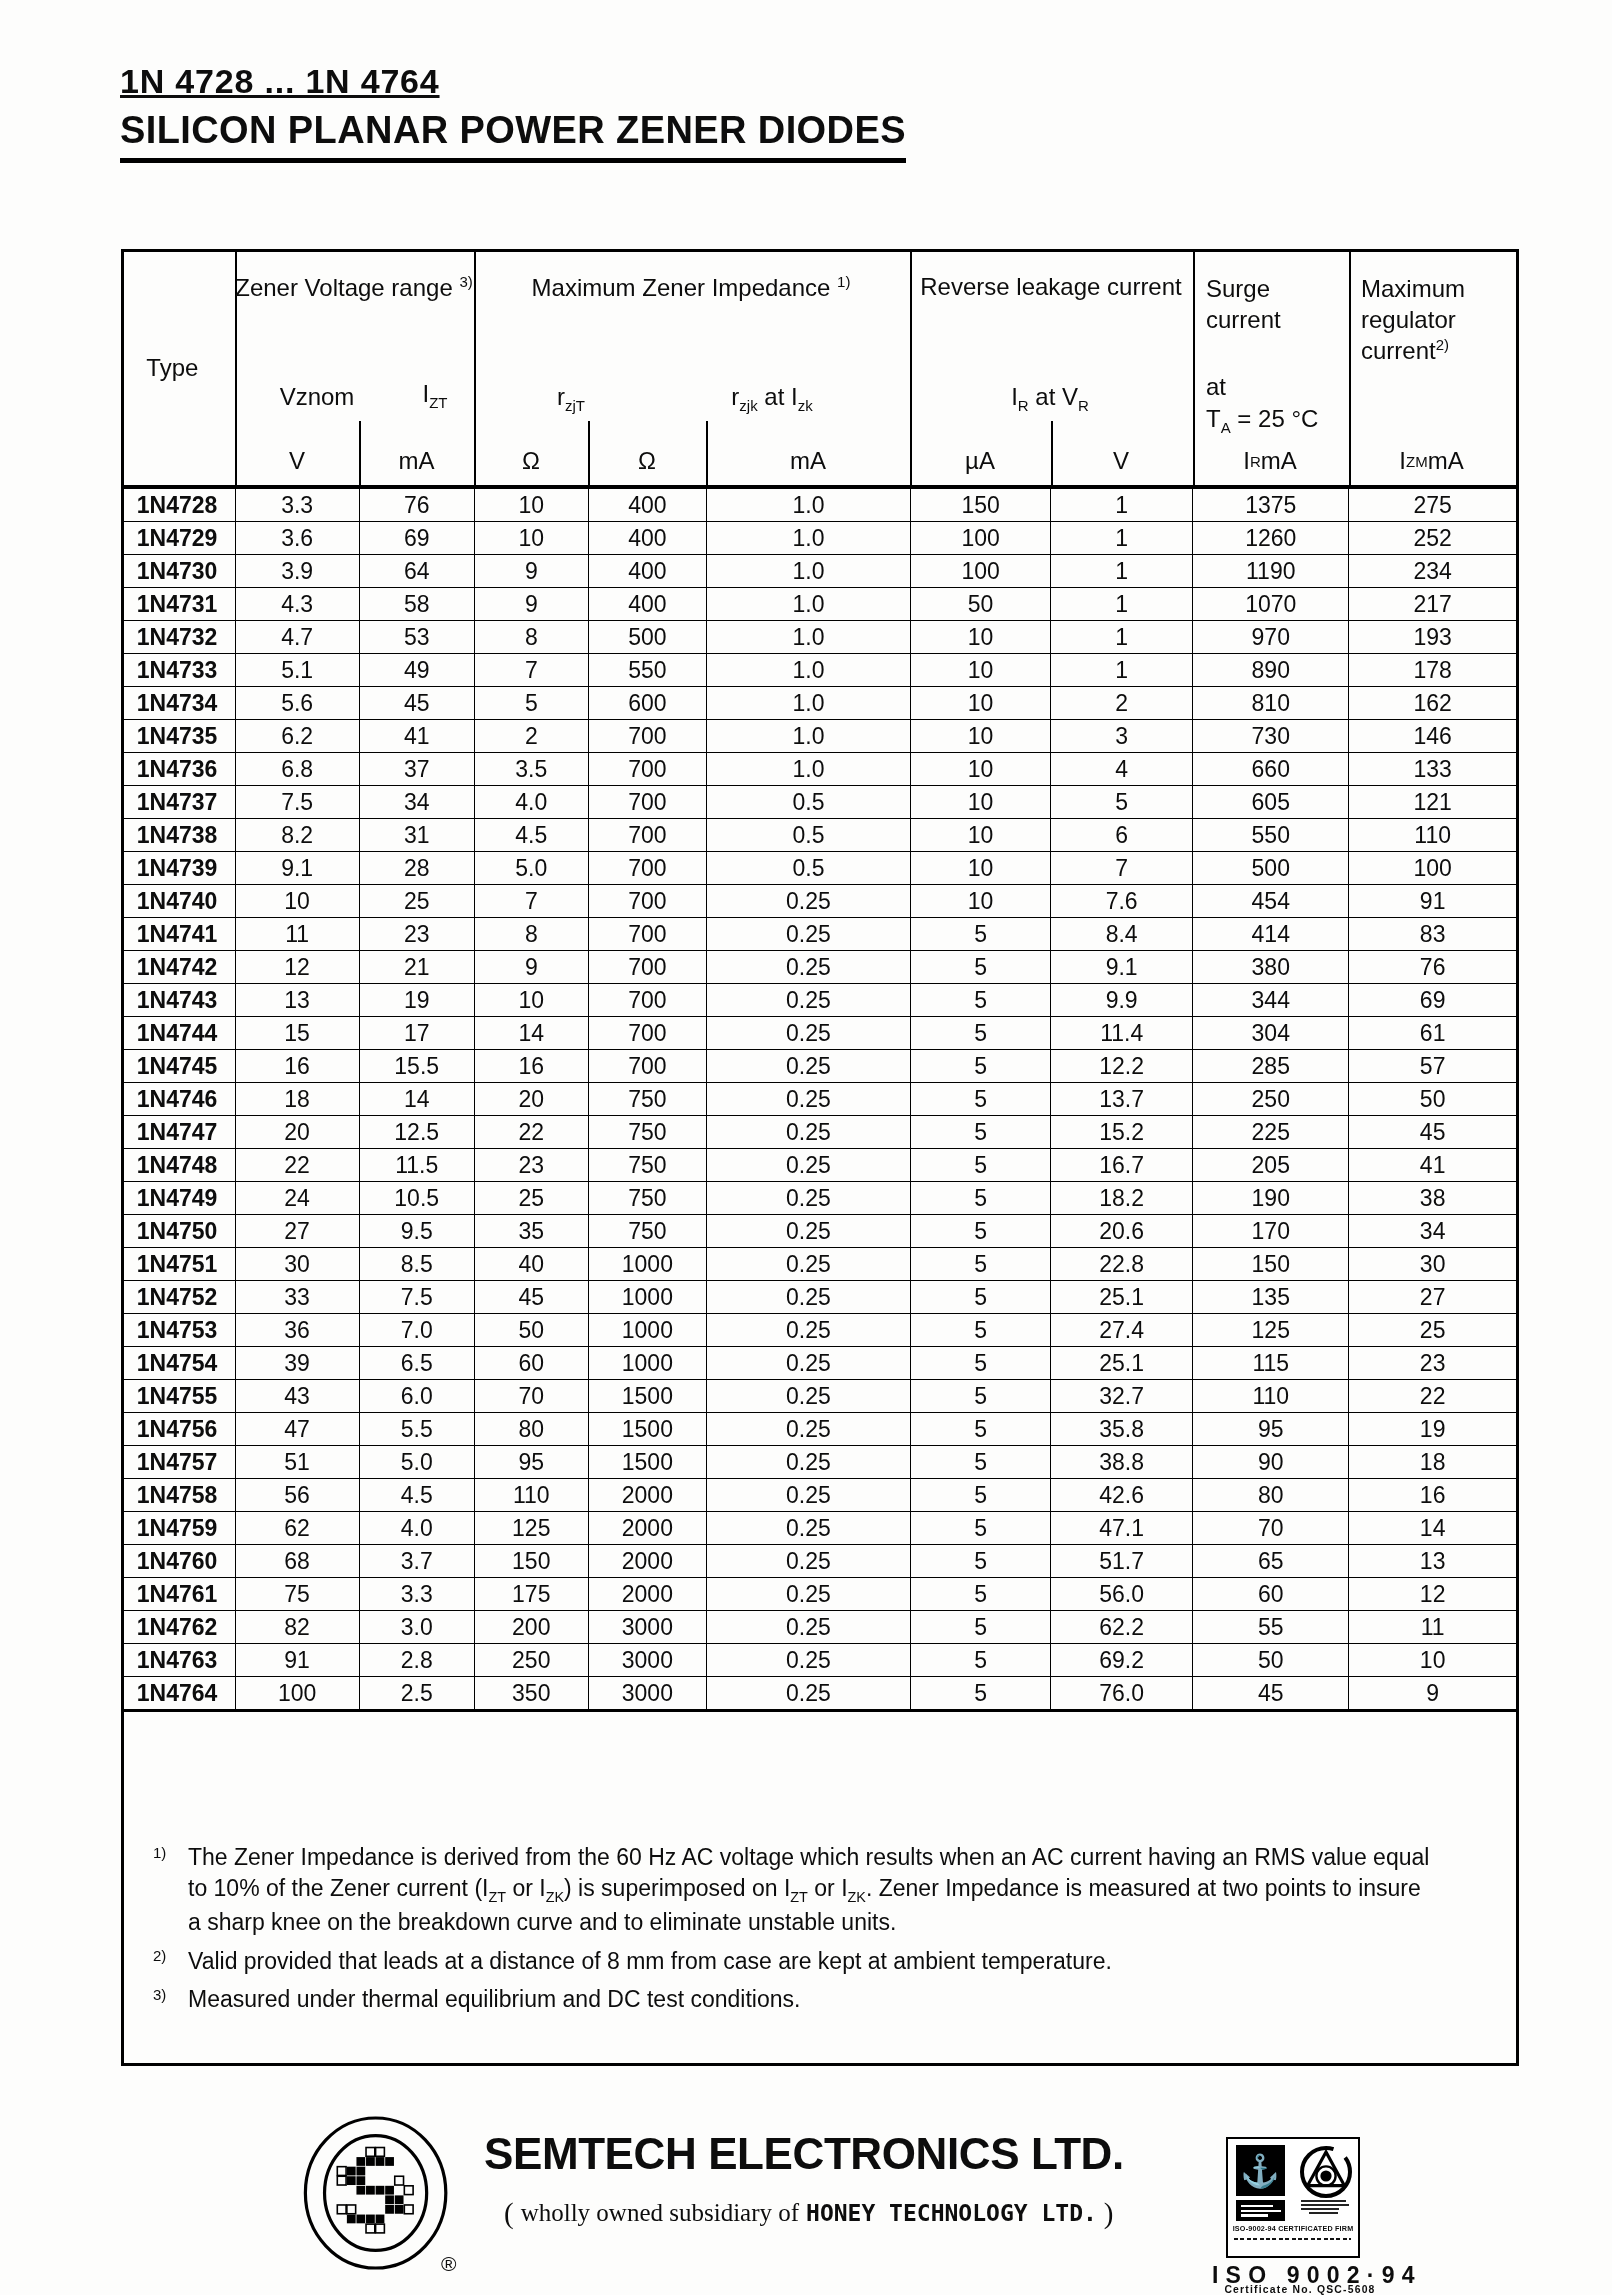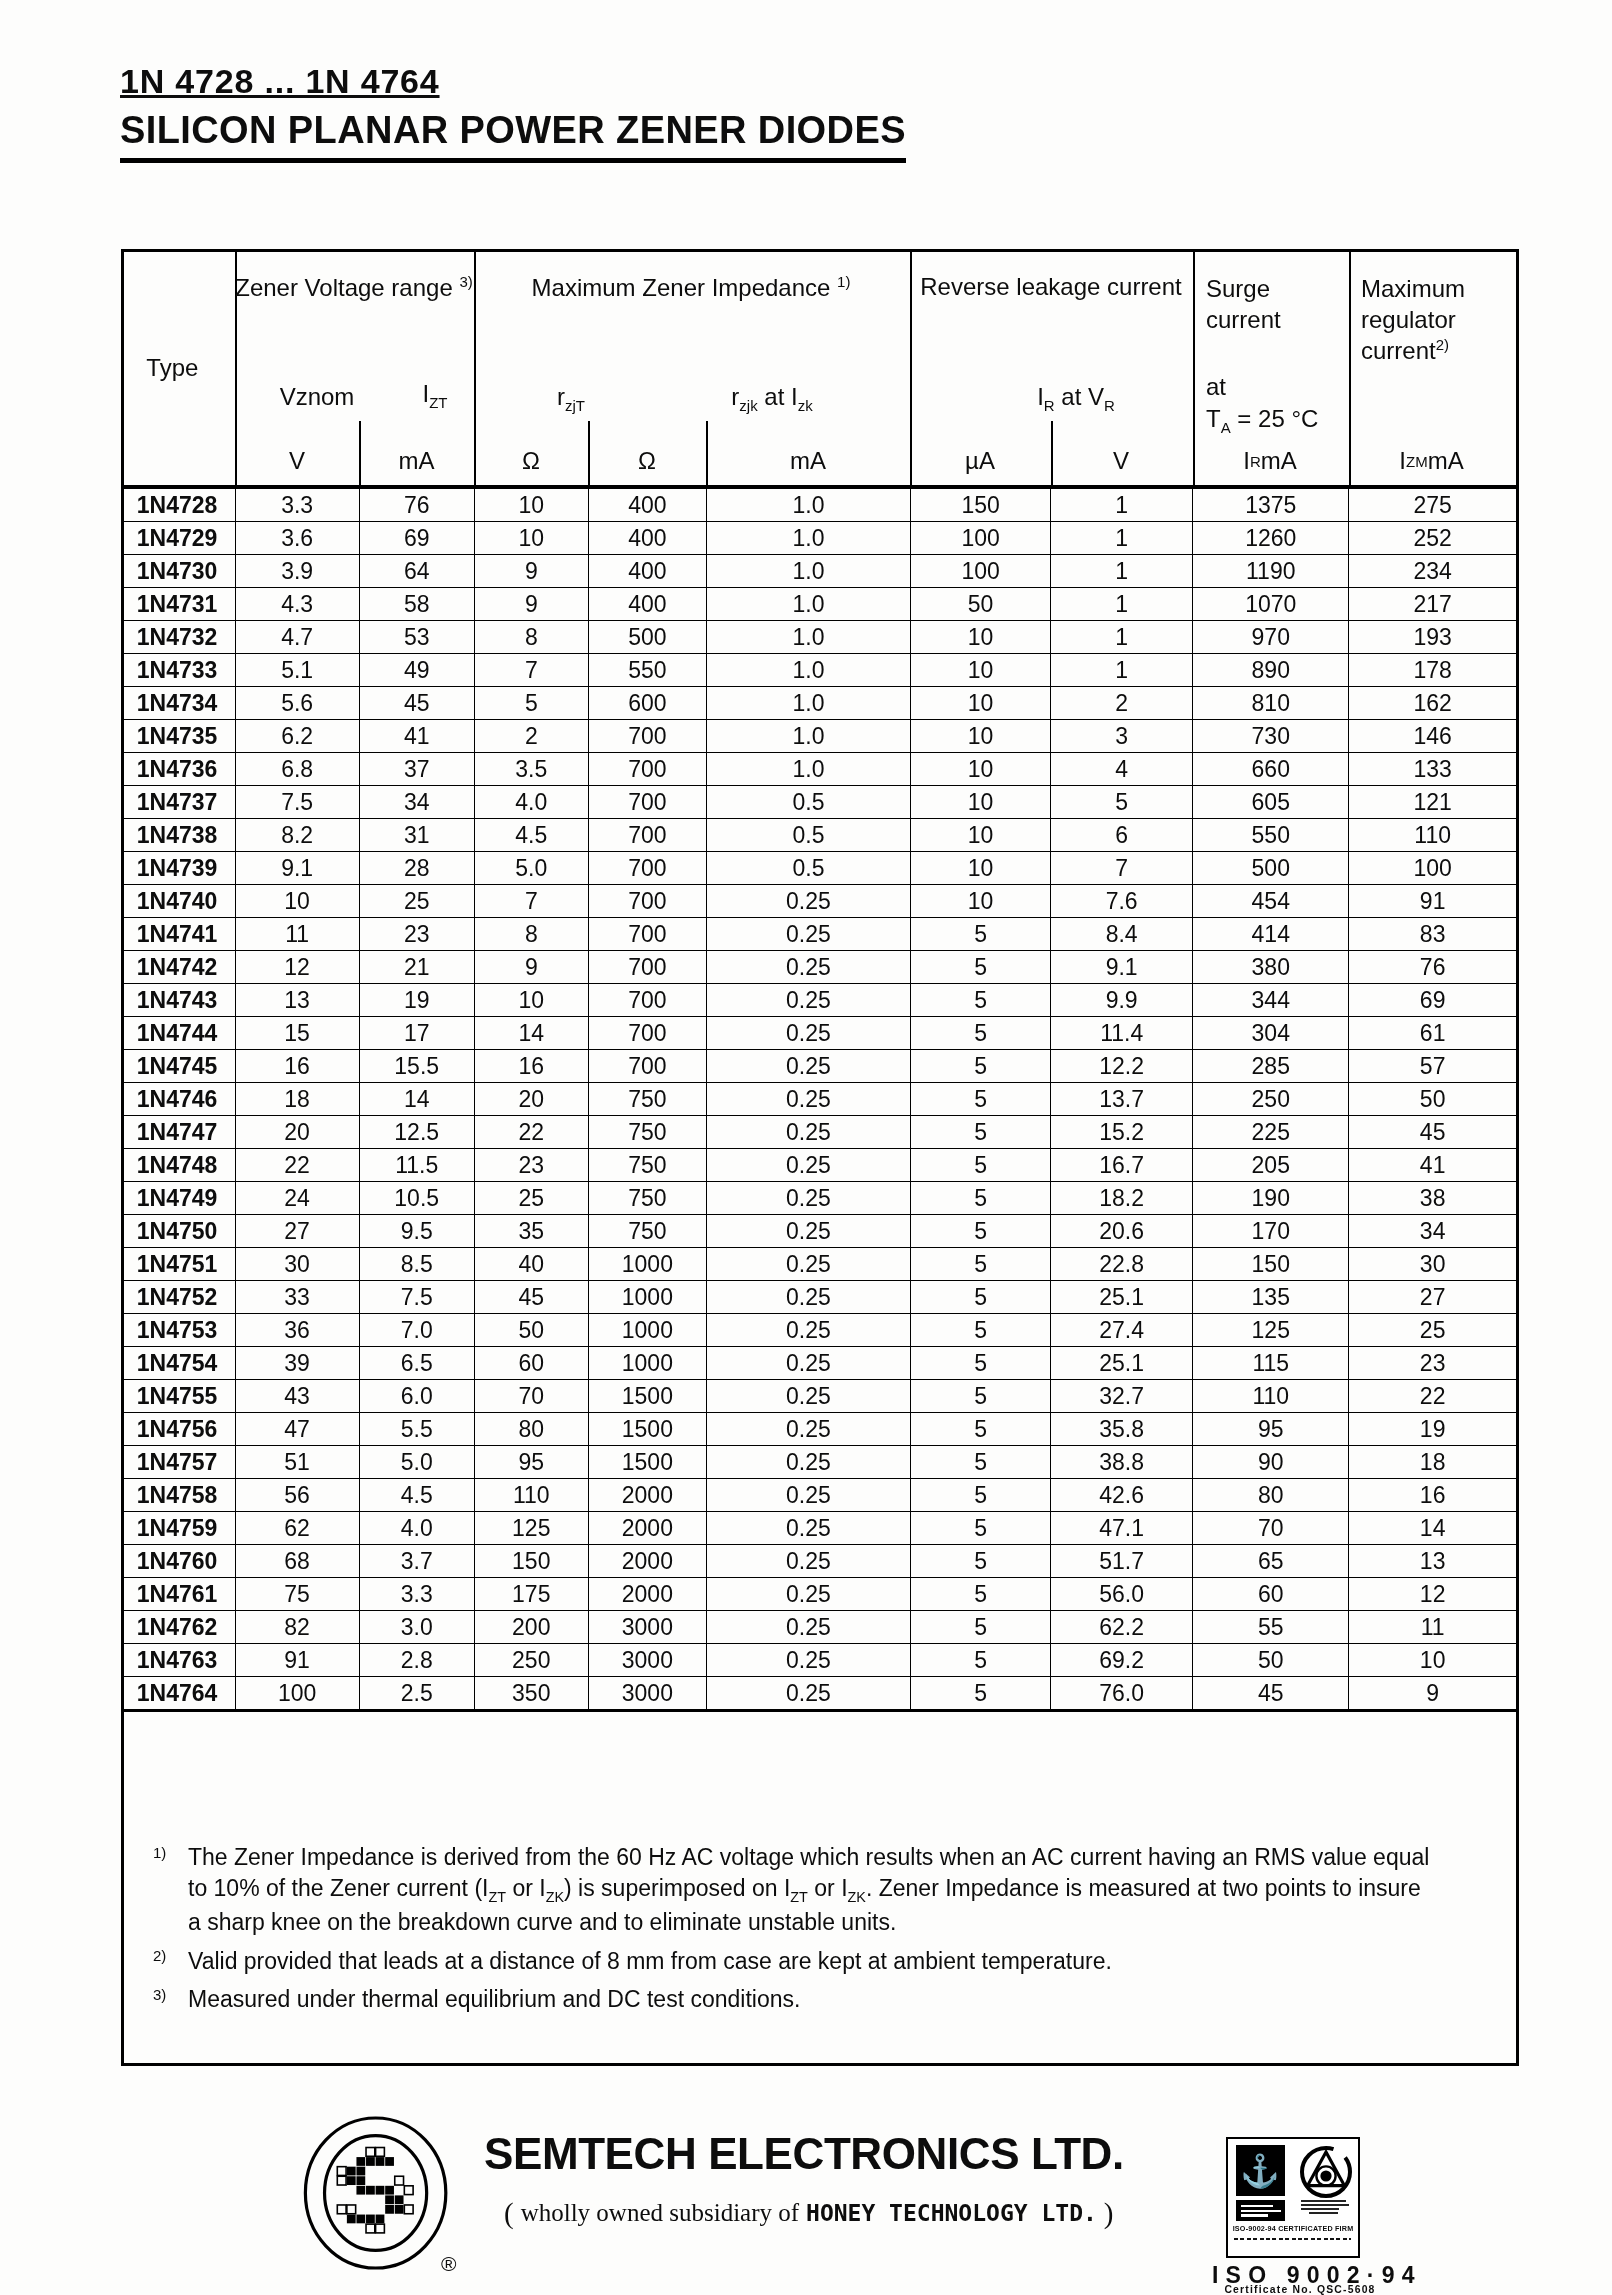--- a/index.html
+++ b/index.html
@@ -110,21 +110,21 @@
         <span>Maximum Zener Impedance</span>&nbsp;<sup>1)</sup>
       </div>
       <div class="hlabel centered" style="left:927px; top:21px;">Reverse leakage current</div>
       <div class="hlabel" style="left:1082px; top:21px; line-height:1.3;">Surge<br>current</div>
       <div class="hlabel" style="left:1237px; top:21px; line-height:1.3;">Maximum<br>regulator<br>current<sup>2)</sup></div>
 
       <div class="hlabel centered" style="left:193px; top:131px;">Vznom</div>
       <div class="hlabel centered" style="left:311px; top:128px;">I<sub>ZT</sub></div>
       <div class="hlabel centered" style="left:447px; top:131px;">r<sub>zjT</sub></div>
       <div class="hlabel centered" style="left:648px; top:131px;">r<sub>zjk</sub> at I<sub>zk</sub></div>
-      <div class="hlabel centered" style="left:926px; top:131px;margin-left:26px;">I<sub>R</sub> at V<sub>R</sub></div>
+      <div class="hlabel centered" style="left:926px; top:131px;">I<sub>R</sub> at V<sub>R</sub></div>
       <div class="hlabel" style="left:1082px; top:121px;">at</div>
       <div class="hlabel" style="left:1082px; top:153px;">T<sub>A</sub> = 25 °C</div>
 
       <div class="units-row">
         <div class="ucell"></div>
         <div class="ucell">V</div>
         <div class="ucell">mA</div>
         <div class="ucell">Ω</div>
         <div class="ucell">Ω</div>
         <div class="ucell">mA</div>

